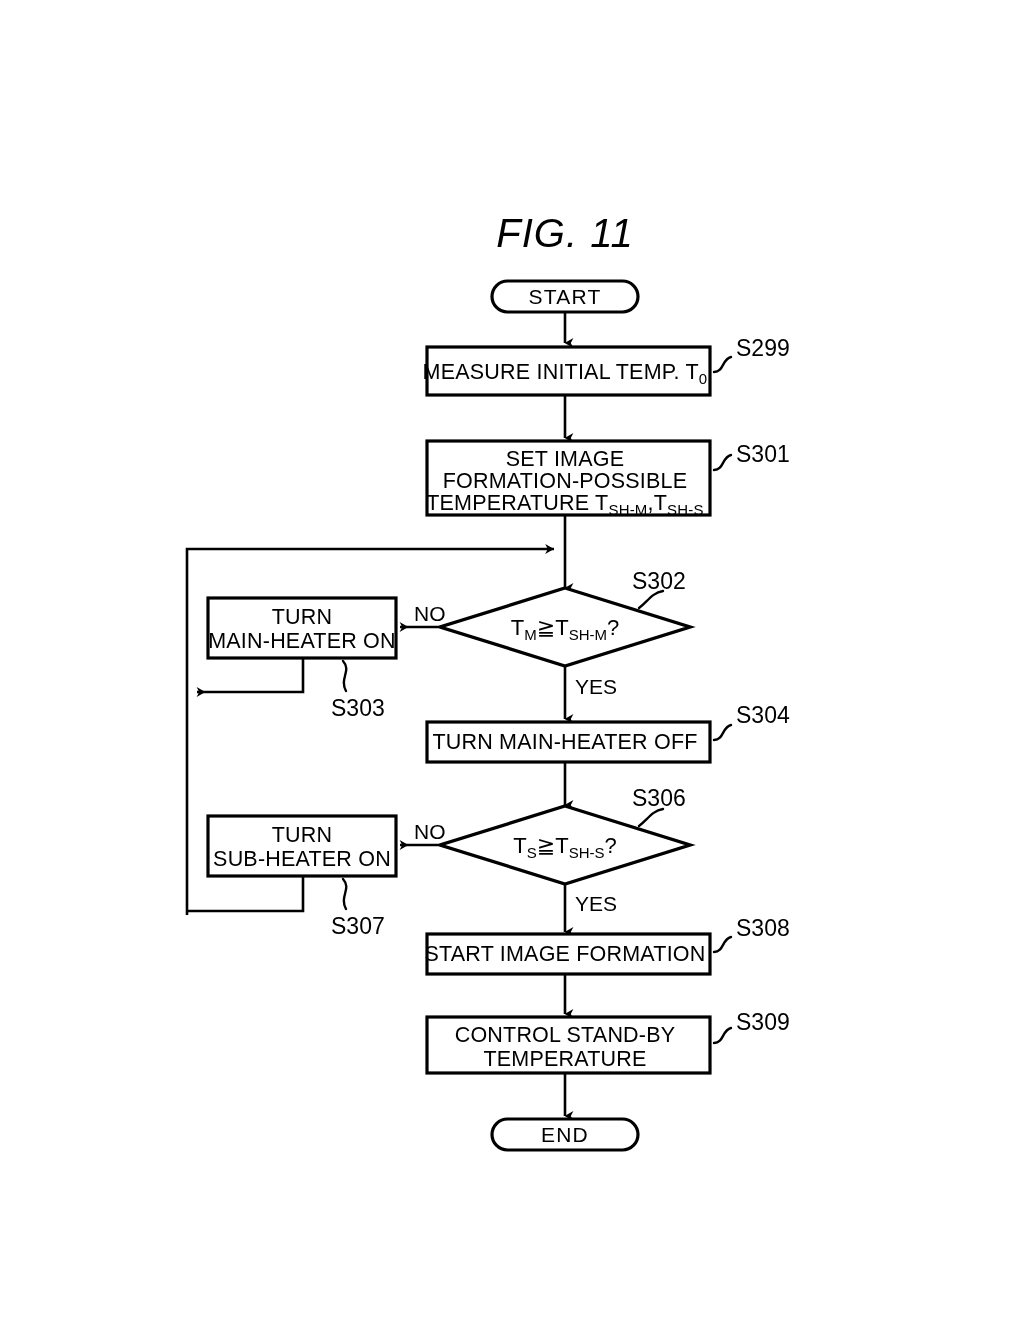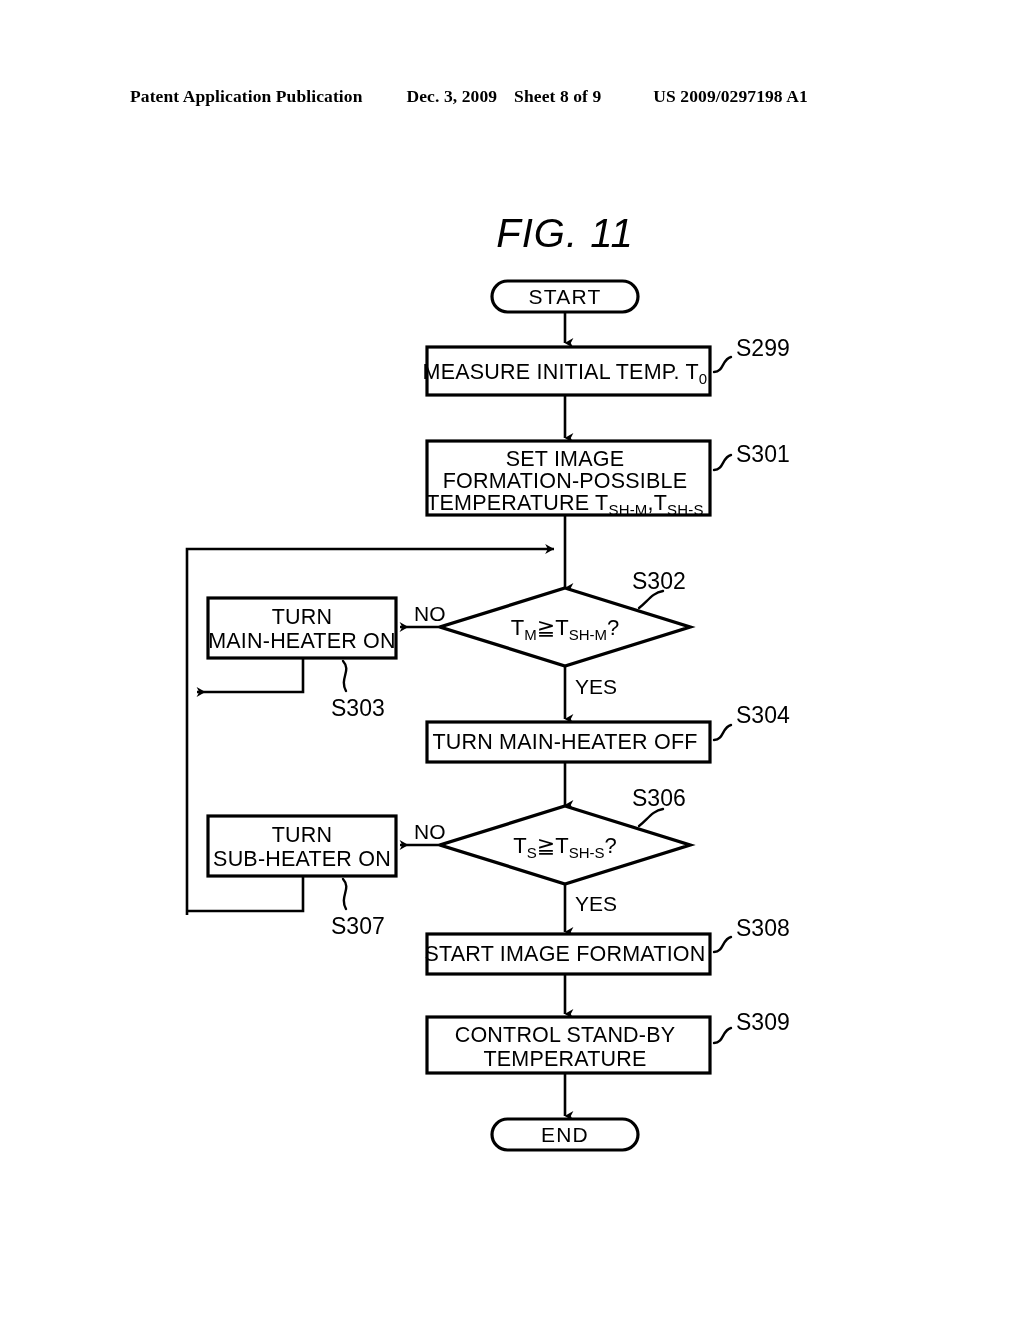--- a/index.html
+++ b/index.html
@@ -113,26 +113,20 @@
     font-family: "Liberation Sans", sans-serif;
     font-size: 23px;
     fill: #000000;
   }
 </style>
 </head>
 <body>
 
 <div id="page">
 
-  <div id="header">
-    <span class="h-pub">Patent Application Publication</span>
-    <span class="h-date">Dec. 3, 2009</span>
-    <span class="h-sheet">Sheet 8 of 9</span>
-    <span class="h-patno">US 2009/0297198 A1</span>
-  </div>
 
   <svg id="figure-svg" width="1024" height="1320" viewBox="0 0 1024 1320">
 
     <defs>
       <marker id="arrow-down" markerWidth="11" markerHeight="11" refX="5.5" refY="9.2" orient="auto" markerUnits="userSpaceOnUse">
         <path d="M0.6,0.8 L5.5,9.6 L10.4,0.8 L5.5,3.4 Z" fill="#000000"></path>
       </marker>
       <marker id="arrow-left" markerWidth="11" markerHeight="11" refX="9.2" refY="5.5" orient="auto" markerUnits="userSpaceOnUse">
         <path d="M9.6,0.6 L0.8,5.5 L9.6,10.4 L7.0,5.5 Z" fill="#000000"></path>
       </marker>

